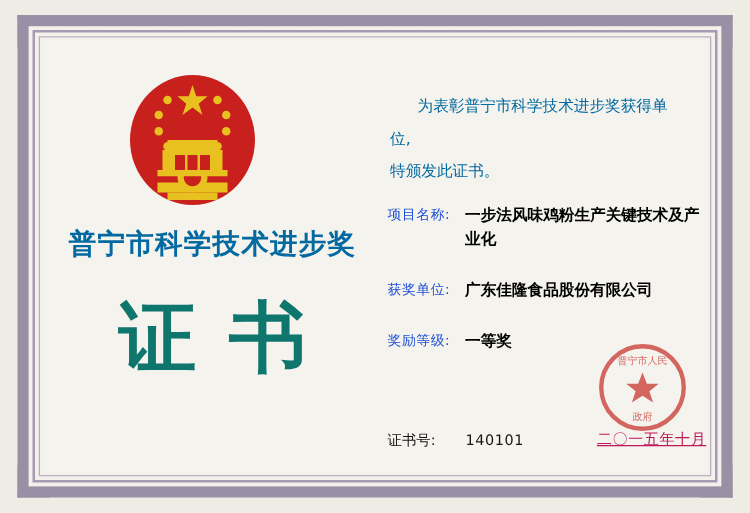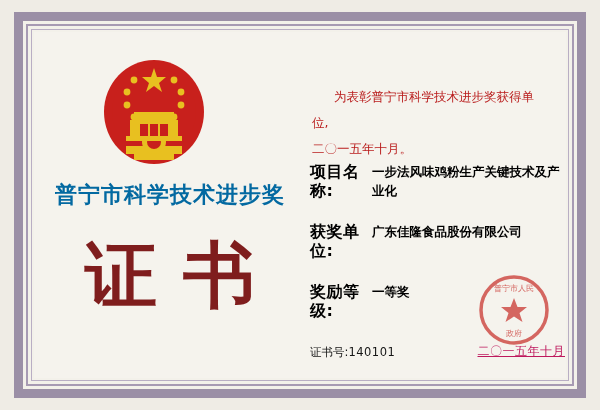--- a/index.html
+++ b/index.html
@@ -101,64 +101,64 @@
     color: #0369a1;
     letter-spacing: 1px;
   }
   .zheng-shu {
     position: absolute;
     left: 8px;
     top: 196px;
     width: 256px;
     text-align: center;
     font-family: "DejaVu Sans", "Liberation Sans", sans-serif;
-    font-size: 72px;
+    font-size: 62px;
     font-weight: bold;
-    color: #7f1d1d;
+    color: #0f766e;
     letter-spacing: 26px;
     text-indent: 26px;
   }
 
   
   .right-panel {
     position: absolute;
     left: 268px;
     top: 0;
     right: 0;
     height: 100%;
   }
   .intro {
     position: absolute;
     left: 10px;
-    top: 52px;
+    top: 40px;
     width: 238px;
     font-size: 12.5px;
     line-height: 26px;
-    color: #b91c1c;
+    color: #0369a1;
   }
   .intro .l1 { text-indent: 22px; }
   .intro .l2 { }
 
   .fields {
     position: absolute;
     left: 8px;
     top: 130px;
     width: 252px;
   }
   .field-row {
     display: flex;
     align-items: flex-start;
     margin-bottom: 22px;
   }
   .field-label {
     width: 62px;
     flex: 0 0 62px;
-    font-size: 16px;
-    font-weight: bold;
-    color: #000000;
+    font-size: 11px;
+    font-weight: normal;
+    color: #1d4ed8;
     letter-spacing: 0.5px;
     line-height: 19px;
   }
   .field-value {
     flex: 1;
     font-size: 12.5px;
     color: #000000;
     line-height: 19px;
     font-weight: bold;
   }
@@ -169,21 +169,21 @@
     bottom: 18px;
     width: 255px;
     display: flex;
     justify-content: space-between;
     align-items: flex-end;
   }
   .cert-no {
     font-size: 11.5px;
     color: #151515;
   }
-  .cert-no .num { margin-left: 0; letter-spacing: 0.5px; }
+  .cert-no .num { margin-left: 24px; letter-spacing: 0.5px; }
   .cert-date {
     font-size: 12px;
     color: #be185d;
     letter-spacing: 0.5px;
     text-decoration: underline;
   }
 
   
   .seal {
     position: absolute;
@@ -246,21 +246,21 @@
 
       <div class="org-title">普宁市科学技术进步奖</div>
 
       <div class="zheng-shu">证书</div>
     </div>
 
     <div class="right-panel">
 
       <div class="intro">
         <div class="l1">为表彰普宁市科学技术进步奖获得单位,</div>
-        <div class="l2">二〇一五年十月。</div>
+        <div class="l2">特颁发此证书。</div>
       </div>
 
       <div class="fields">
         <div class="field-row">
           <div class="field-label">项目名称:</div>
           <div class="field-value">一步法风味鸡粉生产关键技术及产业化</div>
         </div>
         <div class="field-row">
           <div class="field-label">获奖单位:</div>
           <div class="field-value">广东佳隆食品股份有限公司</div>

